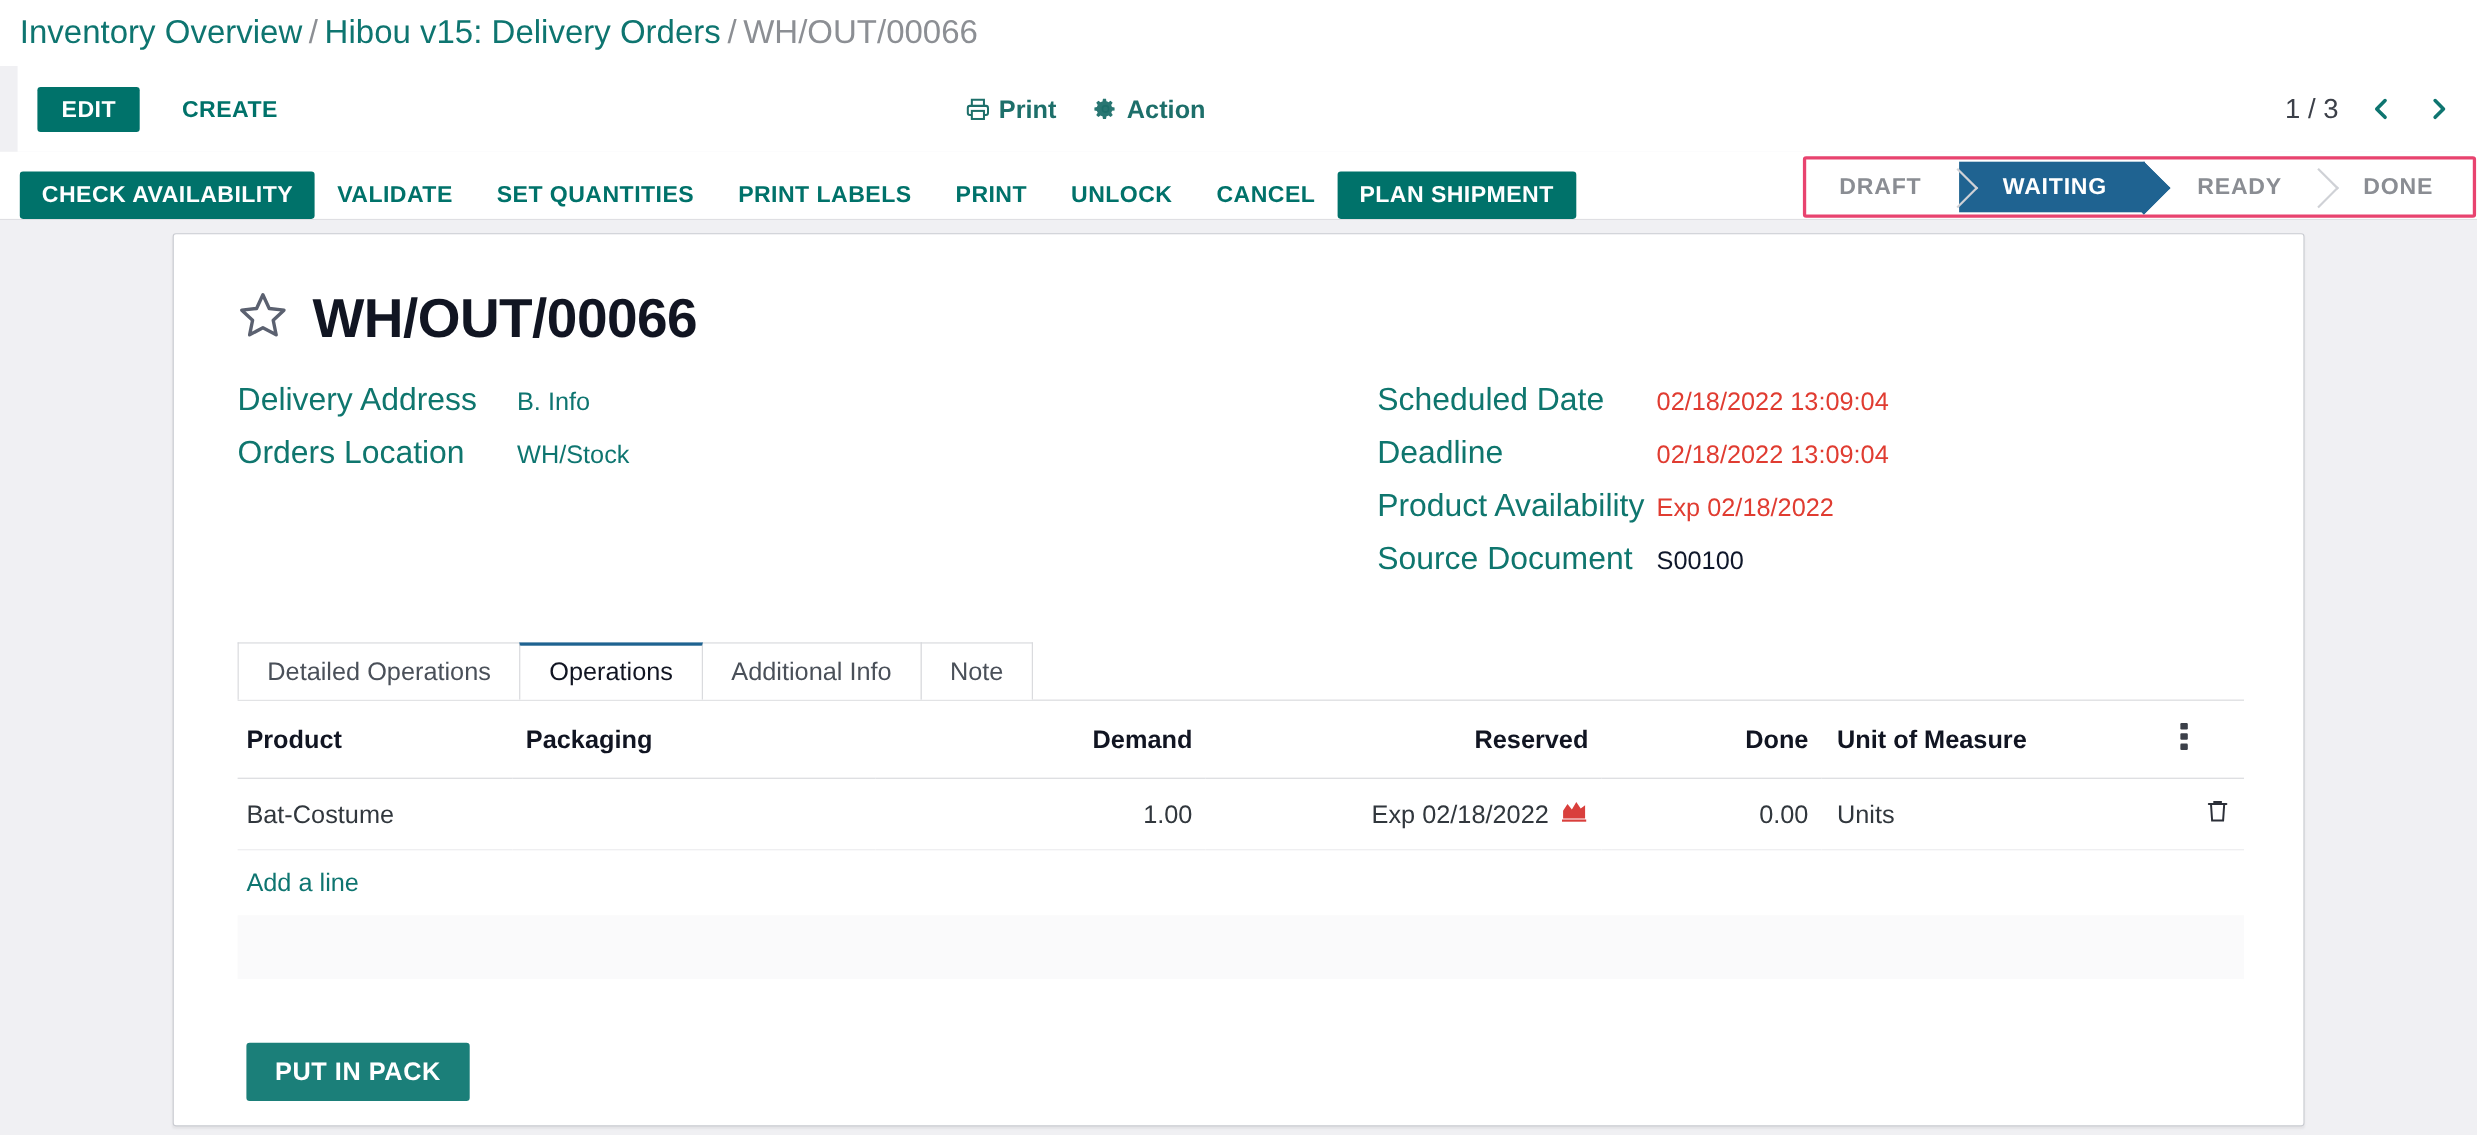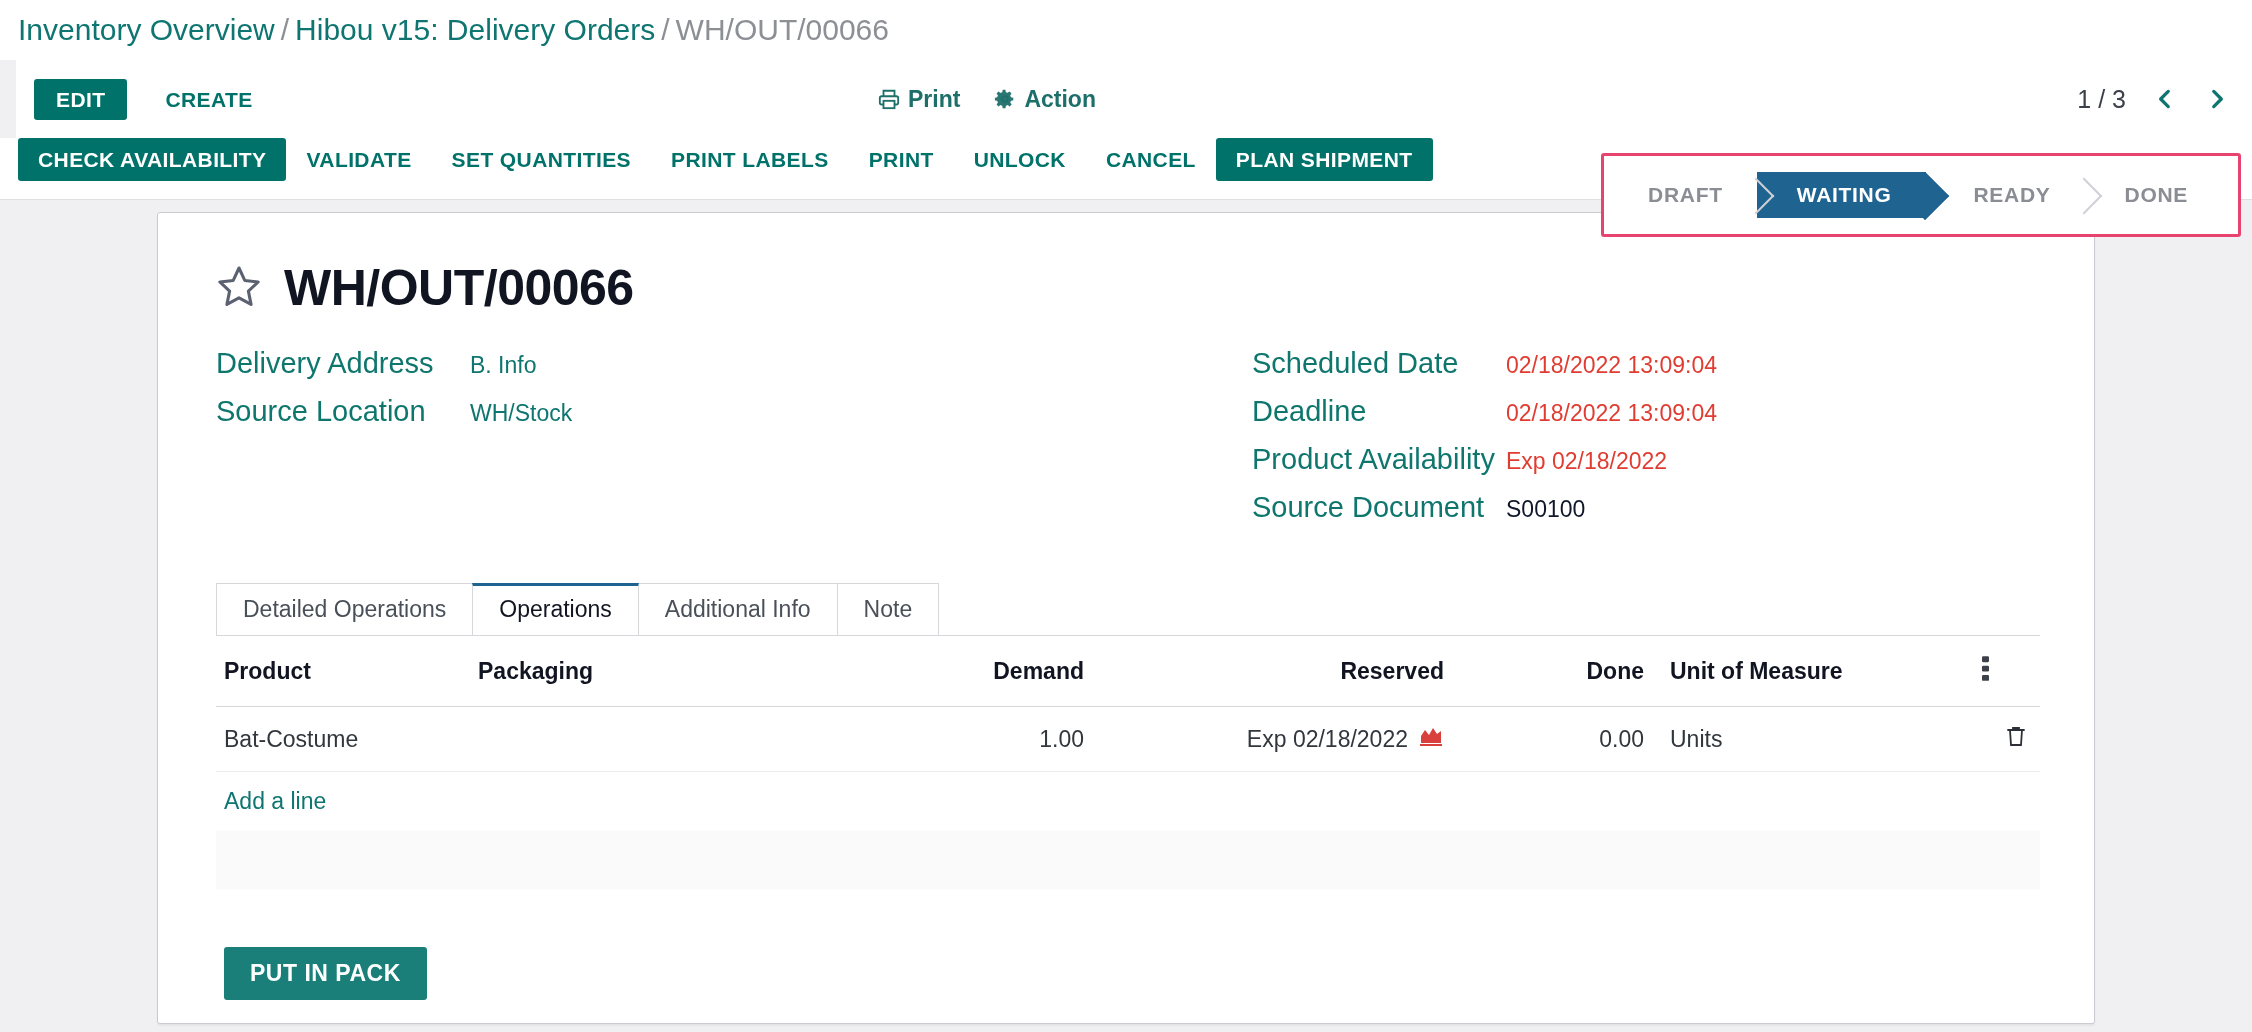--- a/index.html
+++ b/index.html
@@ -119,21 +119,21 @@
     cursor: pointer;
     display: flex;
     align-items: center;
   }
 
   
   .action-bar {
     height: 62px;
     background: #ffffff;
     display: flex;
-    align-items: flex-start;
+    align-items: flex-end;
     padding-left: 18px;
     position: relative;
     border-bottom: 1px solid #dfdfe3;
   }
   .ab-btn {
     font-size: 21px;
     font-weight: bold;
     letter-spacing: .4px;
     color: #00726a;
     background: transparent;
@@ -145,27 +145,26 @@
     line-height: 1;
   }
   .ab-btn.primary {
     background: #00726a;
     color: #ffffff;
   }
 
   
   .statusbar-wrap {
     position: absolute;
-    right: 11px;
+    right: 1px;
     top: 4px;
     border: 3px solid #e8436f;
     border-radius: 3px;
-    padding: 16px;
-    background: #ffffff;
-    margin-top: 11px;
+    padding: 2px;
+    background: #ffffff;
   }
   .statusbar {
     display: flex;
     align-items: stretch;
     height: 46px;
     background: #ffffff;
   }
   .st {
     position: relative;
     display: flex;
@@ -442,21 +441,21 @@
         <h1 class="record-title">WH/OUT/00066</h1>
       </div>
 
       <div class="groups">
         <div class="group left">
           <div class="frow">
             <div class="flabel">Delivery Address</div>
             <div class="fvalue link">B. Info</div>
           </div>
           <div class="frow">
-            <div class="flabel">Source Location</div>
+            <div class="flabel">Orders Location</div>
             <div class="fvalue link">WH/Stock</div>
           </div>
         </div>
 
         <div class="group right">
           <div class="frow">
             <div class="flabel">Scheduled Date</div>
             <div class="fvalue danger">02/18/2022 13:09:04</div>
           </div>
           <div class="frow">

